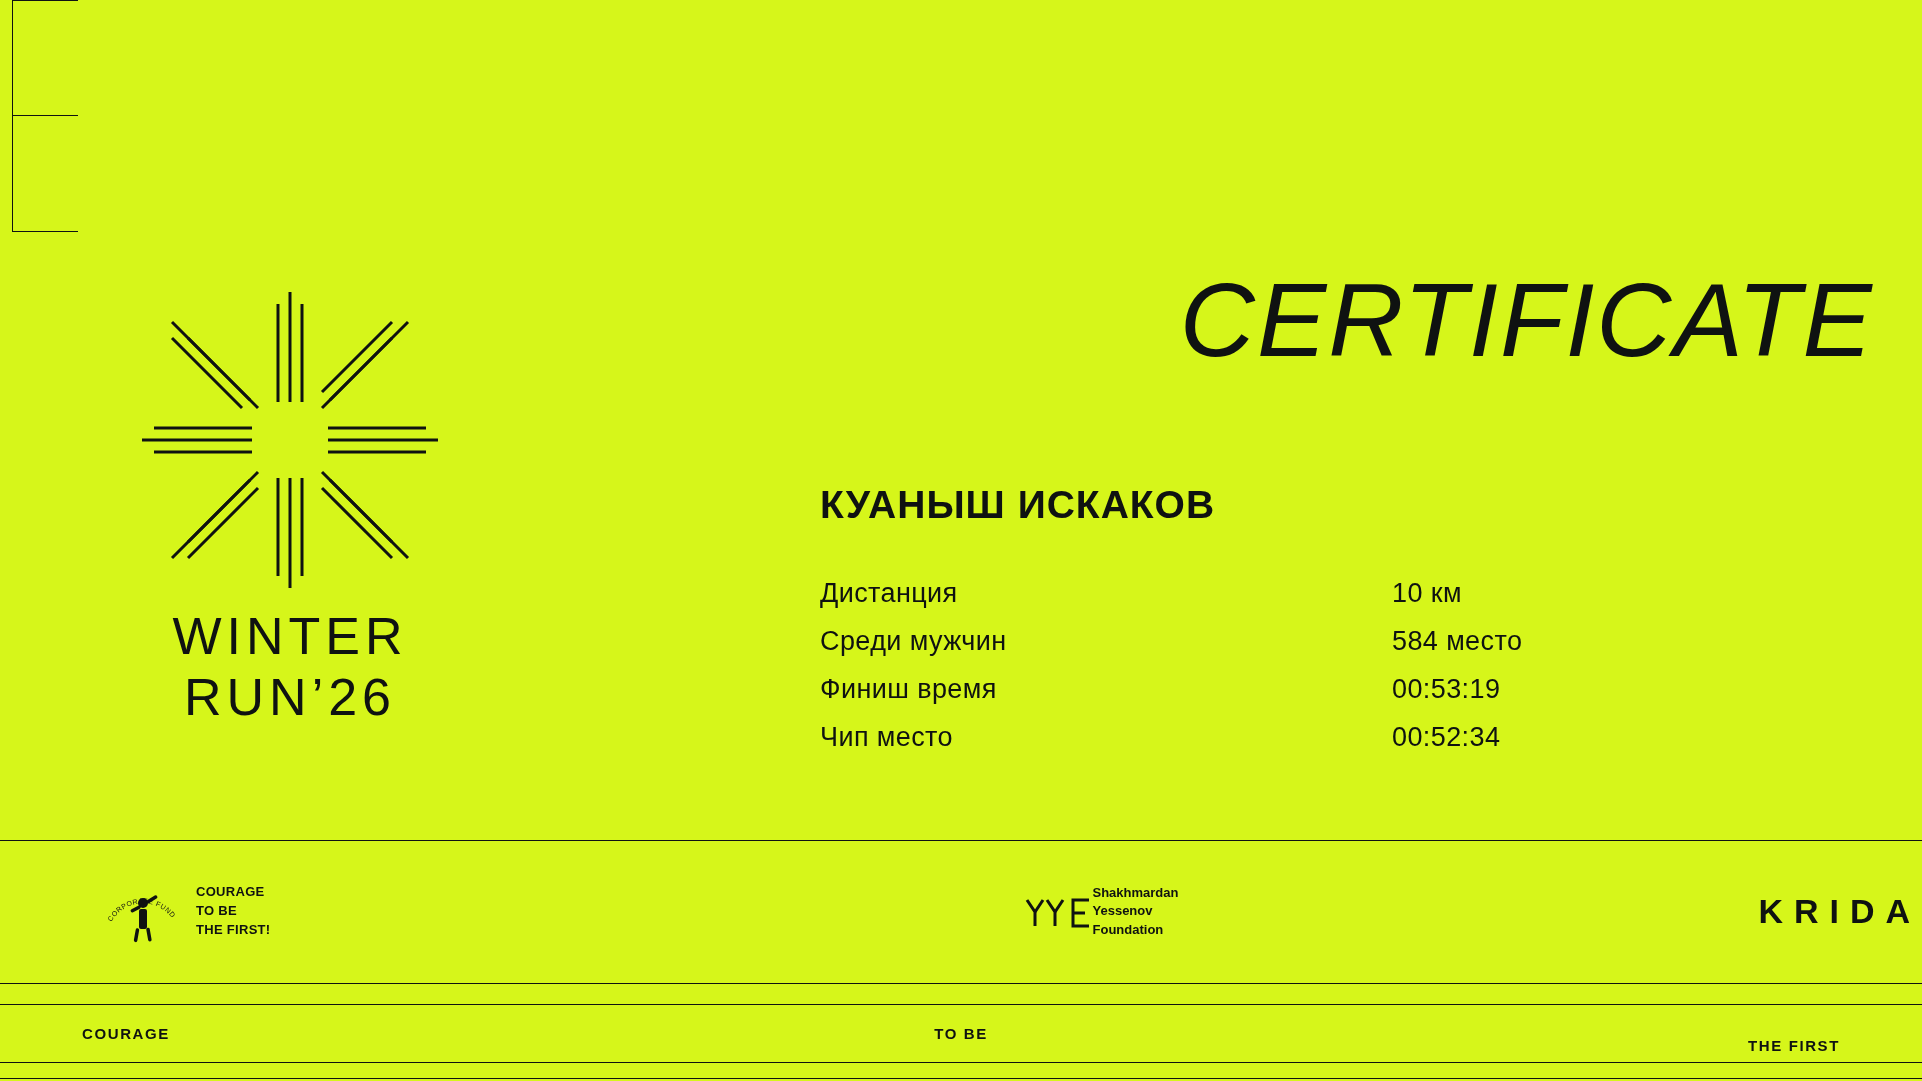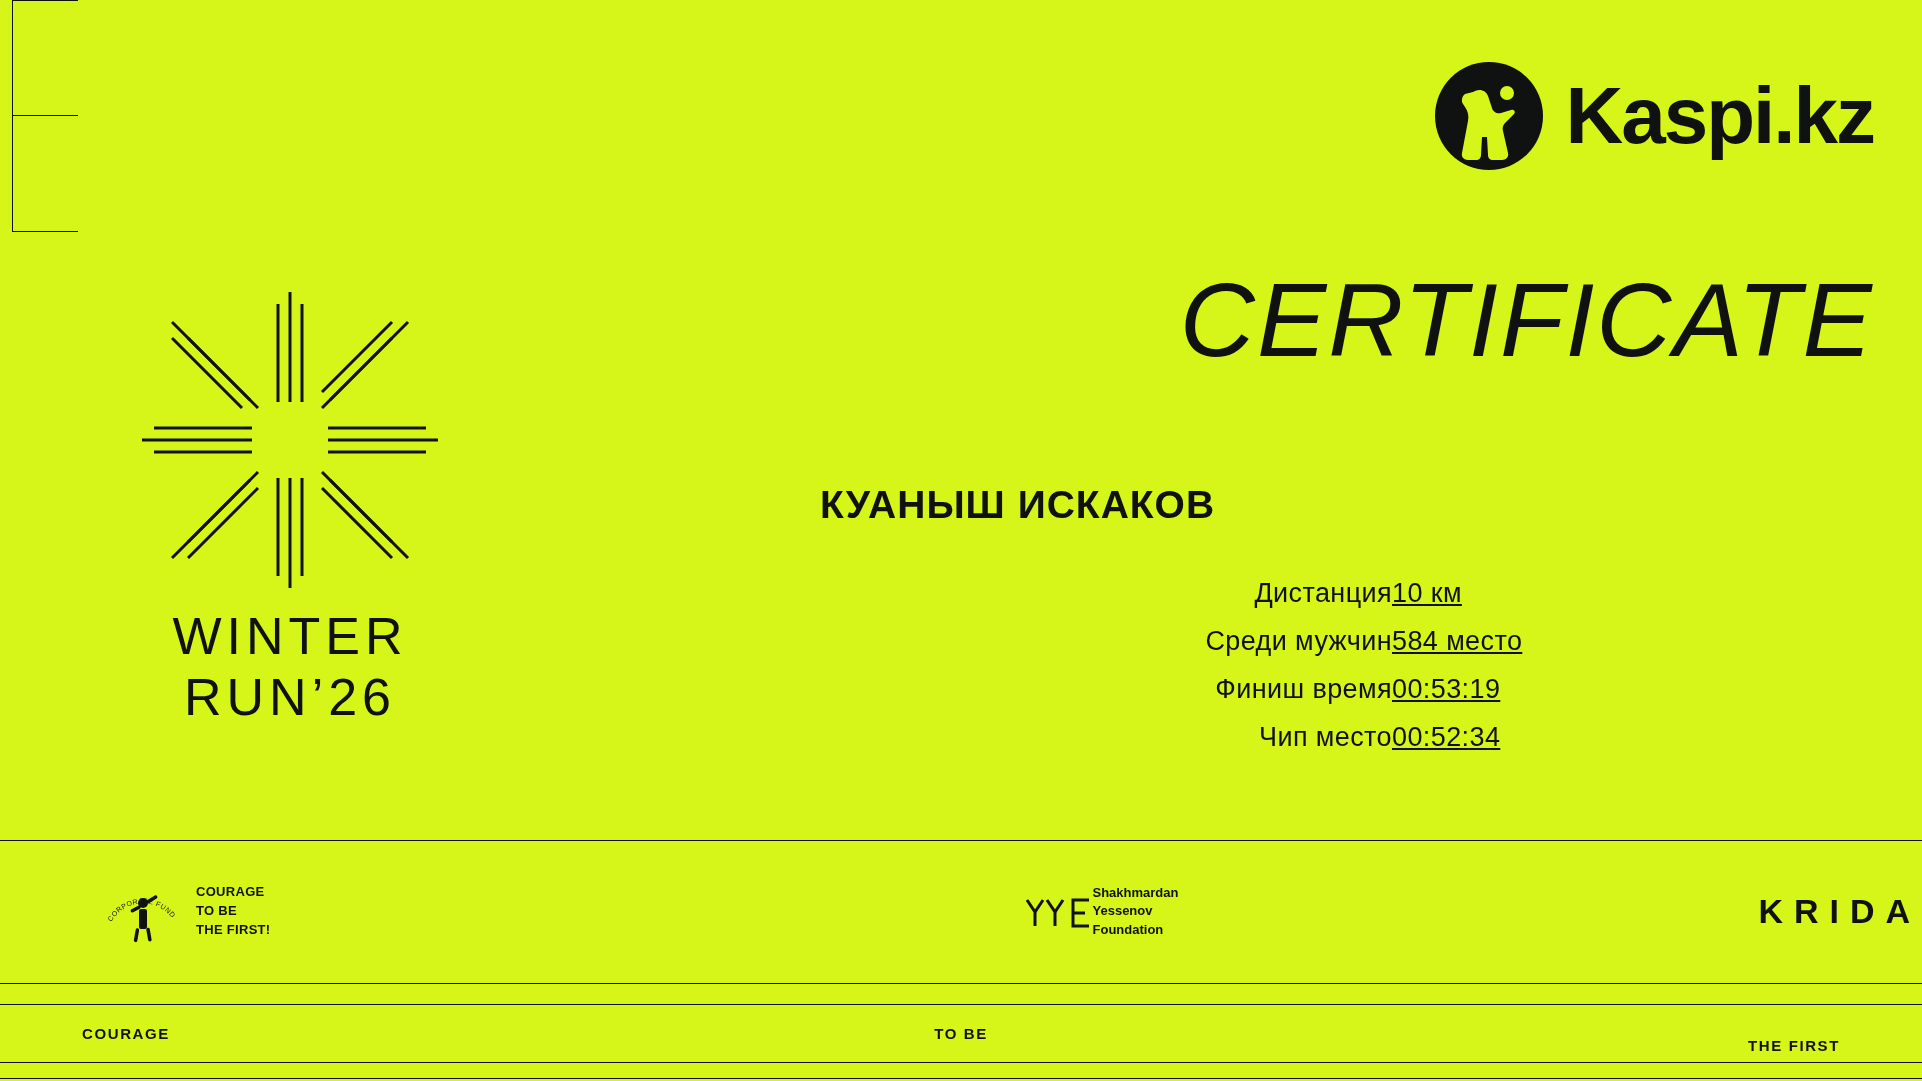--- a/index.html
+++ b/index.html
@@ -109,25 +109,23 @@
   .result-row {
     display: flex;
     align-items: baseline;
     margin-bottom: 17px;
     font-size: 27px;
     letter-spacing: 0.4px;
   }
   .result-label {
     width: 572px;
     white-space: nowrap;
-    text-align: right;
   }
   .result-value {
     white-space: nowrap;
-    text-decoration: underline;
   }
 
   
   .event-block {
     position: absolute;
     left: 130px;
     top: 290px;
     width: 320px;
     text-align: center;
   }
@@ -242,28 +240,20 @@
 </head>
 <body>
 
 <div class="certificate">
 
   <div class="left-rule"></div>
   <div class="left-rule-2"></div>
   <div class="left-rule-3"></div>
   <div class="left-rule-4"></div>
 
-  <div class="kaspi-logo">
-    <svg class="kaspi-mark" viewBox="0 0 108 108">
-      <circle cx="54" cy="54" r="54" fill="#0f1211"></circle>
-      <path d="M38 30 c6 -4 13 -2 15 4 l4 12 c1 4 5 6 9 5 l10 -3 c3 -1 5 2 3 4 l-9 9 c-2 2 -3 5 -2 8 l5 22 c1 4 -2 7 -6 7 l-9 0 c-3 0 -5 -2 -5 -5 l-1 -18 -5 0 -1 18 c0 3 -2 5 -5 5 l-8 0 c-4 0 -7 -3 -6 -7 l6 -32 c1 -5 0 -10 -3 -14 l-2 -3 c-2 -3 -1 -8 2 -10 z" fill="#d6f61a"></path>
-      <circle cx="72" cy="31" r="7" fill="#d6f61a"></circle>
-    </svg>
-    <div class="kaspi-word">Kaspi.kz</div>
-  </div>
 
   <div class="cert-title">CERTIFICATE</div>
 
   <div class="athlete-name">КУАНЫШ ИСКАКОВ</div>
 
   <div class="results">
     <div class="result-row">
       <div class="result-label">Дистанция</div>
       <div class="result-value">10 км</div>
     </div>

